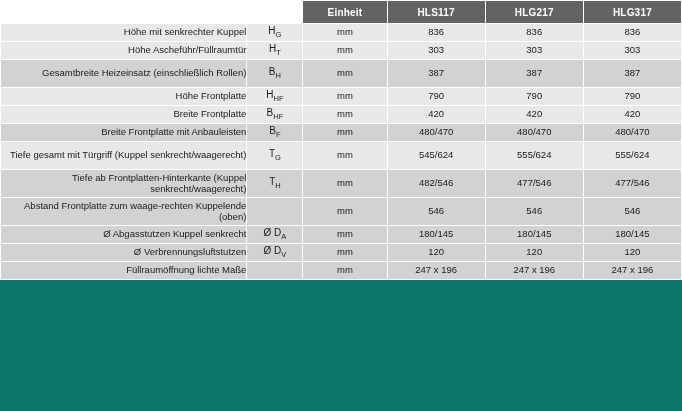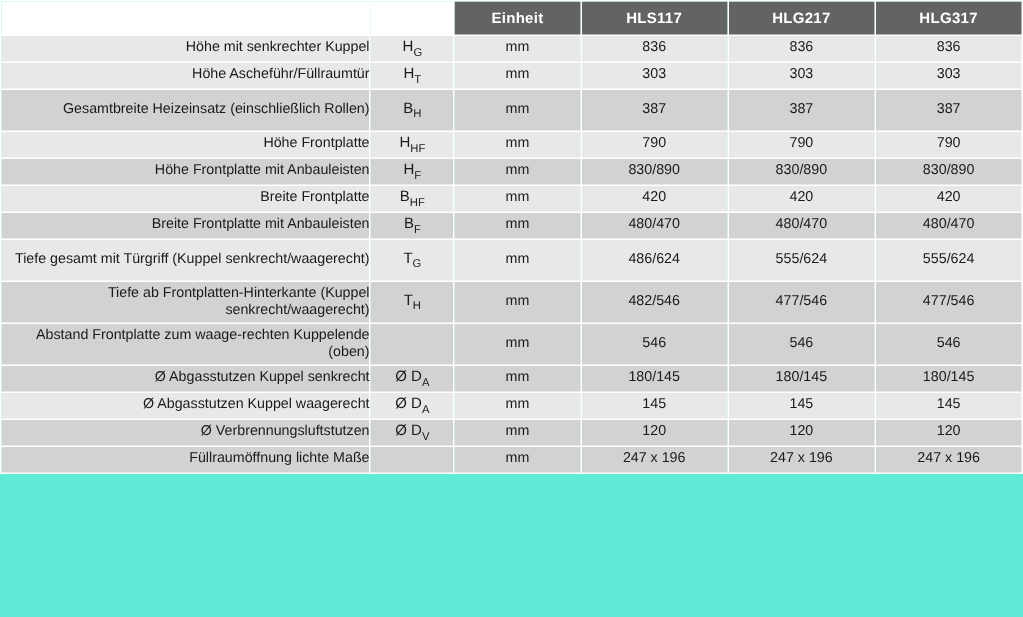--- a/index.html
+++ b/index.html
@@ -63,21 +63,21 @@
     vertical-align: sub;
   }
   td.two-line {
     height: 27px;
   }
   .outer-frame {
     position: relative;
     width: 682px;
     height: 411px;
     box-sizing: border-box;
-    background: #5eead4;
+    background: #0f766e;
     overflow: hidden;
   }
 </style>
 </head>
 <body>
 
 <div class="outer-frame">
   <table id="spec-table">
     <colgroup>
       <col class="c-label">
@@ -123,49 +123,41 @@
           <td class="val two-line">387</td>
         </tr>
         <tr class="band-light">
           <td class="label">Höhe Frontplatte</td>
           <td class="sym"><span>H</span><span class="sub">HF</span></td>
           <td class="unit">mm</td>
           <td class="val">790</td>
           <td class="val">790</td>
           <td class="val">790</td>
         </tr>
-        <tr class="band-dark">
-          <td class="label">Höhe Frontplatte mit Anbauleisten</td>
-          <td class="sym"><span>H</span><span class="sub">F</span></td>
-          <td class="unit">mm</td>
-          <td class="val">830/890</td>
-          <td class="val">830/890</td>
-          <td class="val">830/890</td>
-        </tr>
         <tr class="band-light">
           <td class="label">Breite Frontplatte</td>
           <td class="sym"><span>B</span><span class="sub">HF</span></td>
           <td class="unit">mm</td>
           <td class="val">420</td>
           <td class="val">420</td>
           <td class="val">420</td>
         </tr>
         <tr class="band-dark">
           <td class="label">Breite Frontplatte mit Anbauleisten</td>
           <td class="sym"><span>B</span><span class="sub">F</span></td>
           <td class="unit">mm</td>
           <td class="val">480/470</td>
           <td class="val">480/470</td>
           <td class="val">480/470</td>
         </tr>
         <tr class="band-light">
           <td class="label two-line">Tiefe gesamt mit Türgriff (Kuppel senkrecht/waagerecht)</td>
           <td class="sym two-line"><span>T</span><span class="sub">G</span></td>
           <td class="unit two-line">mm</td>
-          <td class="val two-line">486/624</td>
+          <td class="val two-line">545/624</td>
           <td class="val two-line">555/624</td>
           <td class="val two-line">555/624</td>
         </tr>
         <tr class="band-dark">
           <td class="label two-line">Tiefe ab Frontplatten-Hinterkante (Kuppel senkrecht/waagerecht)</td>
           <td class="sym two-line"><span>T</span><span class="sub">H</span></td>
           <td class="unit two-line">mm</td>
           <td class="val two-line">482/546</td>
           <td class="val two-line">477/546</td>
           <td class="val two-line">477/546</td>
@@ -178,28 +170,20 @@
           <td class="val two-line">546</td>
           <td class="val two-line">546</td>
         </tr>
         <tr class="band-dark">
           <td class="label">Ø Abgasstutzen Kuppel senkrecht</td>
           <td class="sym"><span>Ø D</span><span class="sub">A</span></td>
           <td class="unit">mm</td>
           <td class="val">180/145</td>
           <td class="val">180/145</td>
           <td class="val">180/145</td>
-        </tr>
-        <tr class="band-light">
-          <td class="label">Ø Abgasstutzen Kuppel waagerecht</td>
-          <td class="sym"><span>Ø D</span><span class="sub">A</span></td>
-          <td class="unit">mm</td>
-          <td class="val">145</td>
-          <td class="val">145</td>
-          <td class="val">145</td>
         </tr>
         <tr class="band-dark">
           <td class="label">Ø Verbrennungsluftstutzen</td>
           <td class="sym"><span>Ø D</span><span class="sub">V</span></td>
           <td class="unit">mm</td>
           <td class="val">120</td>
           <td class="val">120</td>
           <td class="val">120</td>
         </tr>
         <tr class="band-dark">

